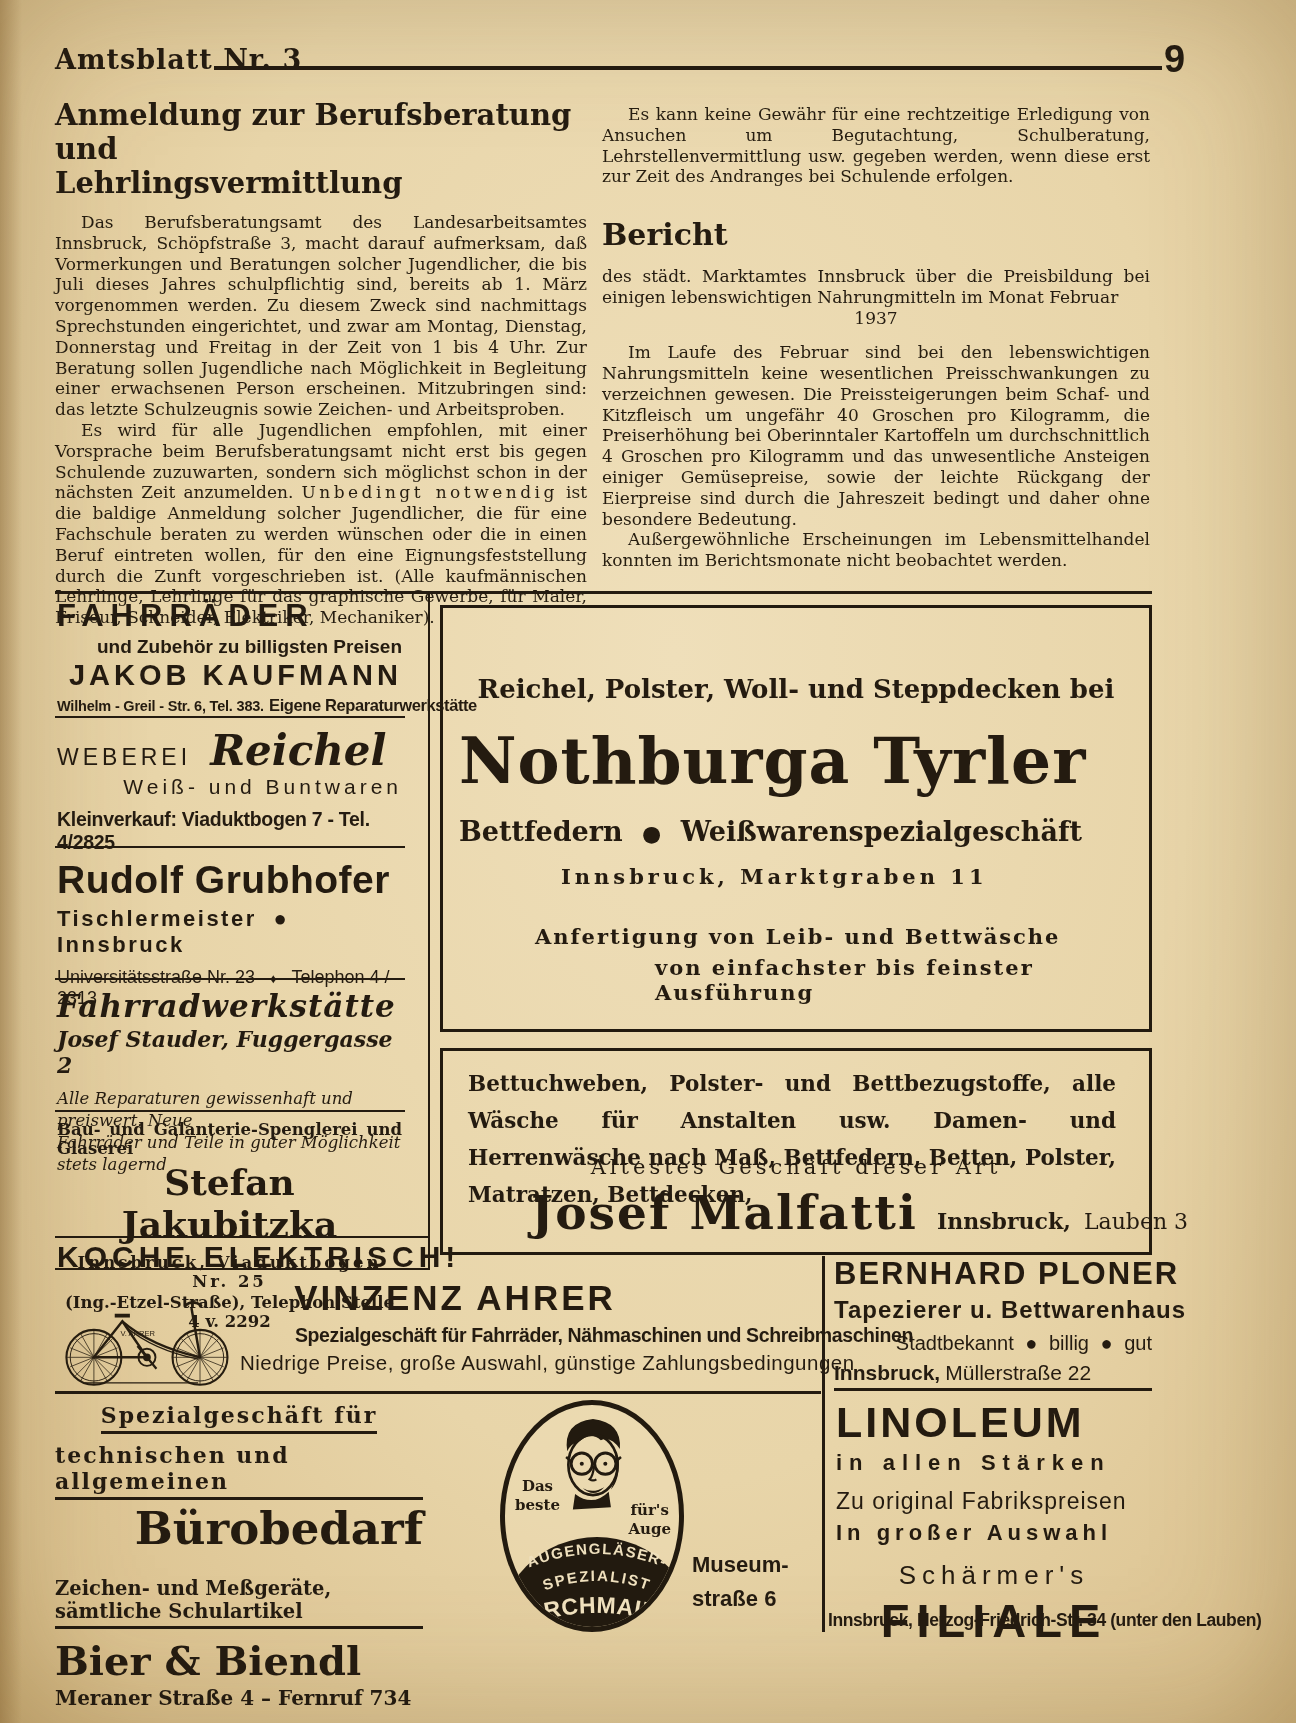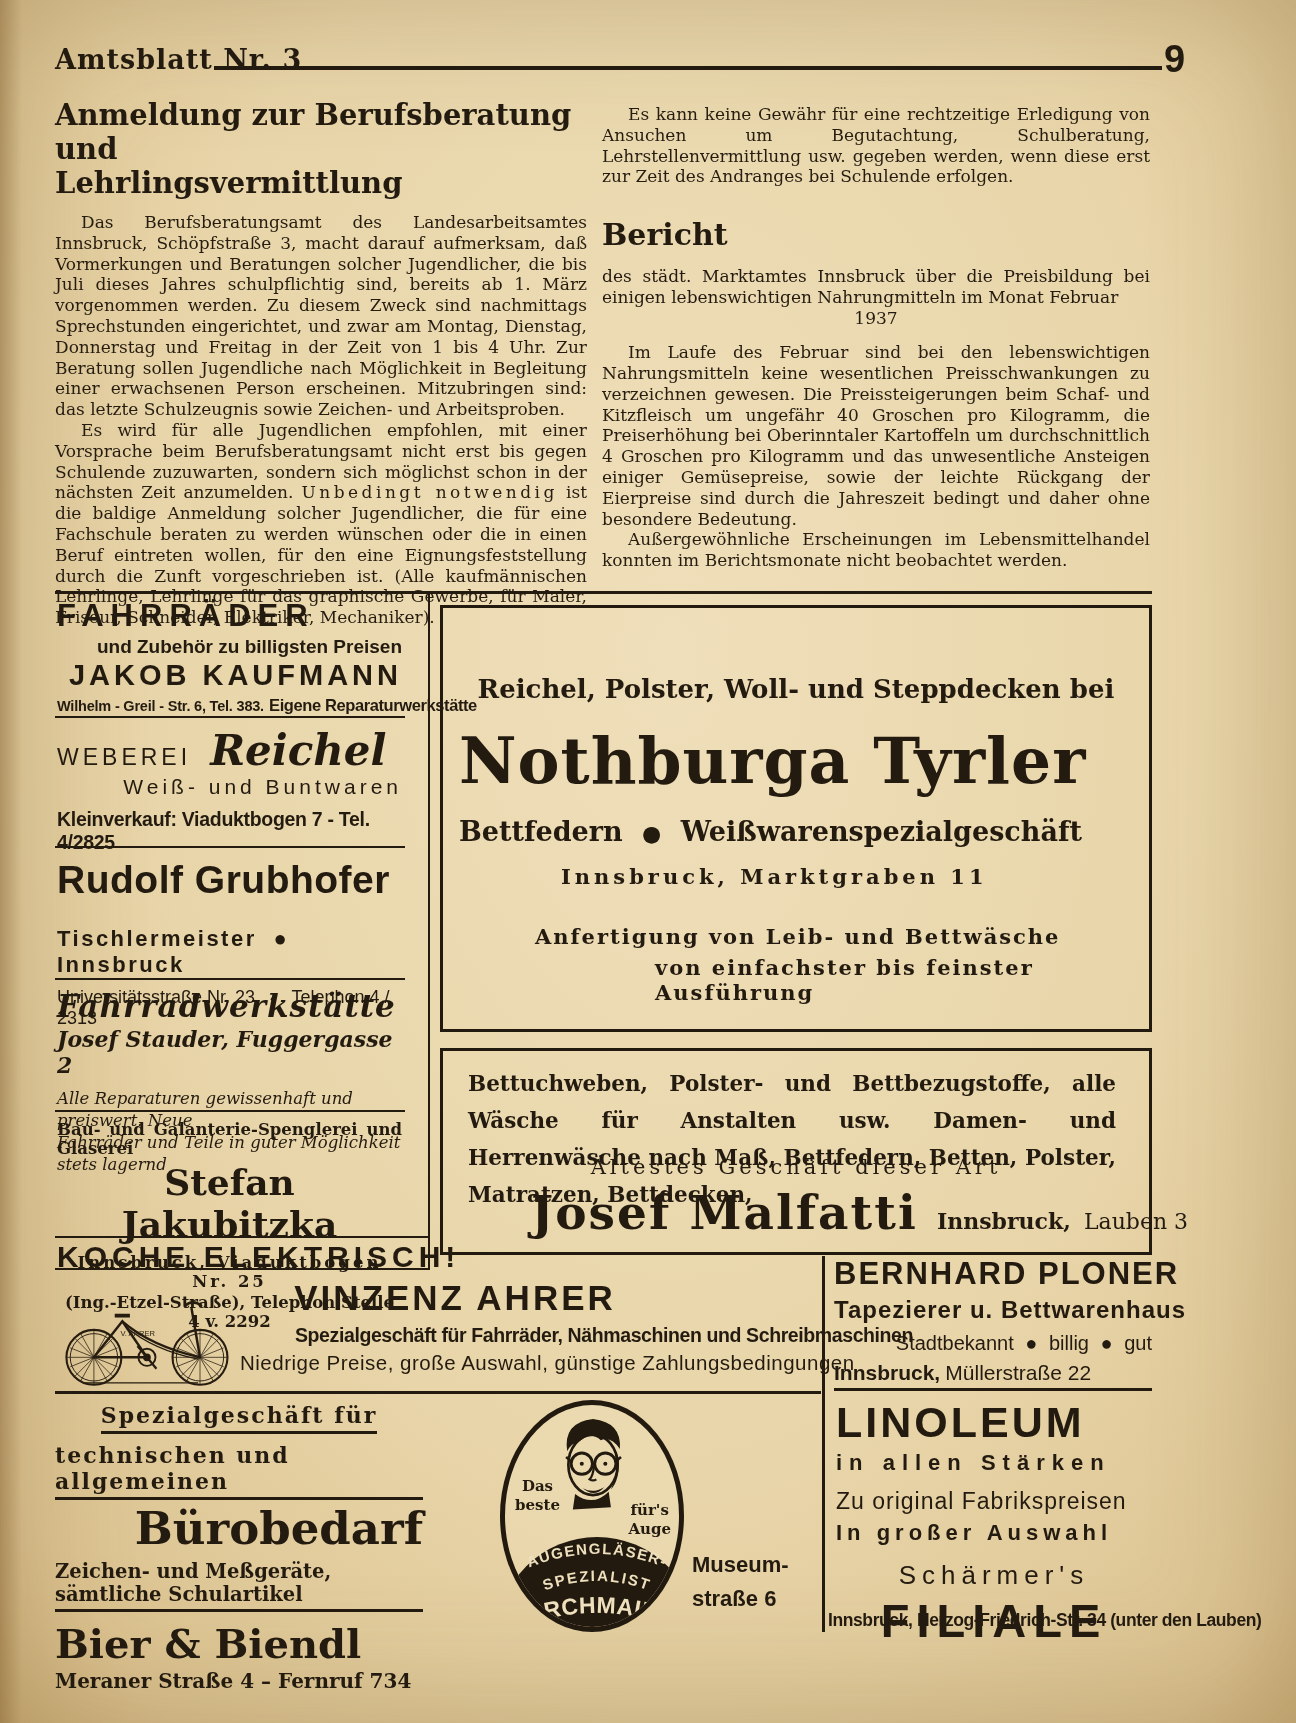--- a/index.html
+++ b/index.html
@@ -68,21 +68,21 @@
       <span class="sans" style="font-size:23px;letter-spacing:4px;">WEBEREI</span>
       <span class="serif" style="font-size:42px;font-weight:bold;font-style:italic;margin-left:14px;">Reichel</span>
     </div>
     <div class="sans" style="font-size:21px;letter-spacing:4px;text-align:right;margin-top:0px;">Weiß- und Buntwaren</div>
     <div class="sans" style="font-size:19.5px;font-weight:bold;margin-top:9px;letter-spacing:-0.3px;">Kleinverkauf: Viaduktbogen 7 - Tel. 4/2825</div>
   </div>
   <div class="rule" style="left:55px;top:846px;width:350px;height:2px;"></div>
 
   <div class="abs" style="left:57px;top:858px;width:345px;">
     <div class="sans" style="font-size:39px;font-weight:bold;letter-spacing:0.5px;">Rudolf Grubhofer</div>
-    <div class="sans" style="font-size:22px;font-weight:bold;letter-spacing:2.5px;margin-top:24px;">
+    <div class="sans" style="font-size:22px;font-weight:bold;letter-spacing:2.5px;margin-top:4px;">
       <span>Tischlermeister</span>
       <span style="margin:0 8px;">●</span>
       <span>Innsbruck</span>
     </div>
     <div class="sans" style="font-size:18px;margin-top:9px;">
       <span>Universitätsstraße Nr. 23</span>
       <span style="margin:0 10px;font-size:13px;">♦</span>
       <span>Telephon 4 / 2313</span>
     </div>
   </div>
@@ -182,21 +182,21 @@
   <div class="rule" style="left:834px;top:1388px;width:318px;height:3px;"></div>
 
   <div class="abs" style="left:55px;top:1402px;width:368px;">
     <div style="text-align:center;">
       <span class="serif u3" style="font-size:22px;font-weight:bold;letter-spacing:2px;">Spezialgeschäft für</span>
     </div>
     <div style="margin-top:8px;">
       <span class="serif u3" style="font-size:22px;font-weight:bold;letter-spacing:2px;">technischen und allgemeinen</span>
     </div>
     <div class="serif" style="font-size:45px;font-weight:bold;text-align:right;margin-top:2px;">Bürobedarf</div>
-    <div style="margin-top:5px;">
+    <div style="margin-top:22px;">
       <span class="serif u3" style="font-size:19.5px;font-weight:bold;">Zeichen- und Meßgeräte, sämtliche Schulartikel</span>
     </div>
     <div class="serif" style="font-size:40px;font-weight:bold;margin-top:8px;">Bier &amp; Biendl</div>
     <div class="serif" style="font-size:20px;font-weight:bold;margin-top:2px;">Meraner Straße 4 – Fernruf 734</div>
   </div>
 
   <div class="abs" style="left:500px;top:1400px;width:184px;height:232px;">
     <div style="position:absolute;inset:0;border:5px solid #221a0f;border-radius:50%;overflow:hidden;background:rgba(240,226,190,.35);">
 
       <div style="position:absolute;left:32px;top:6px;">

